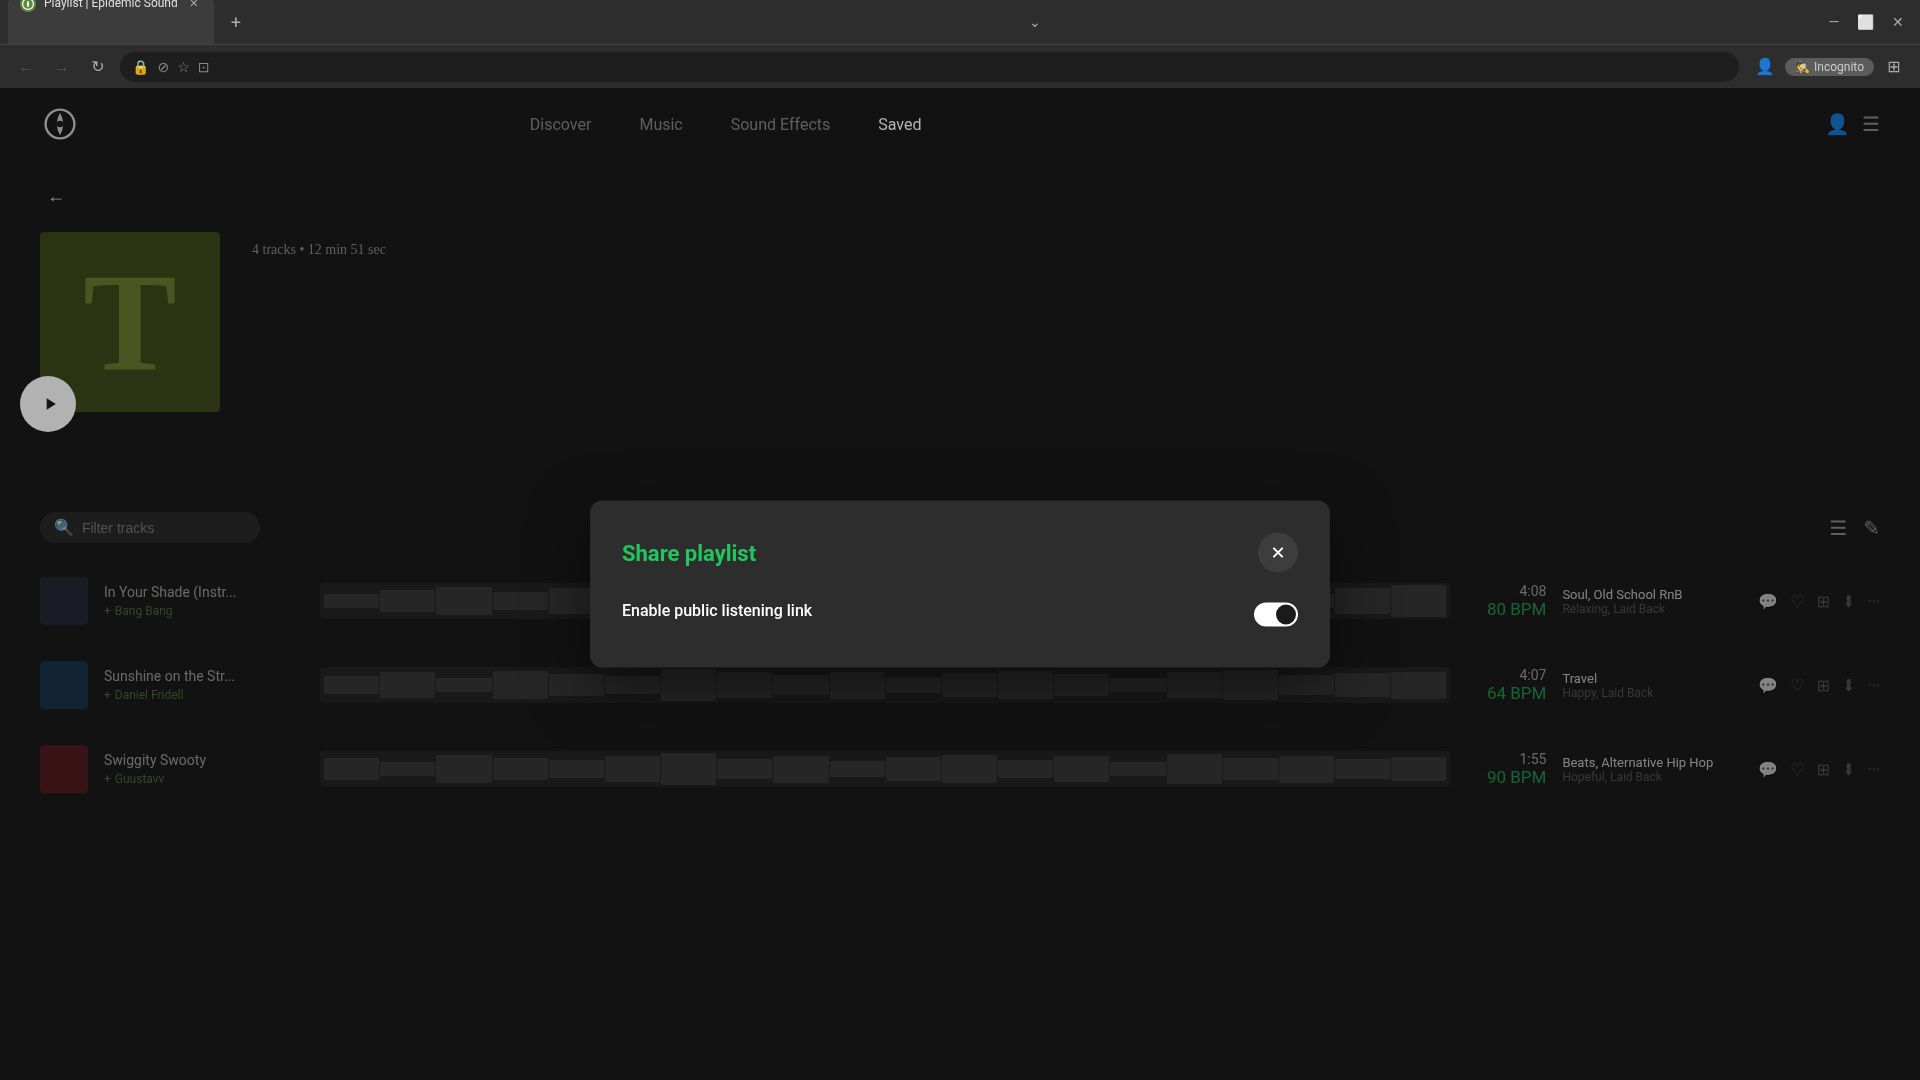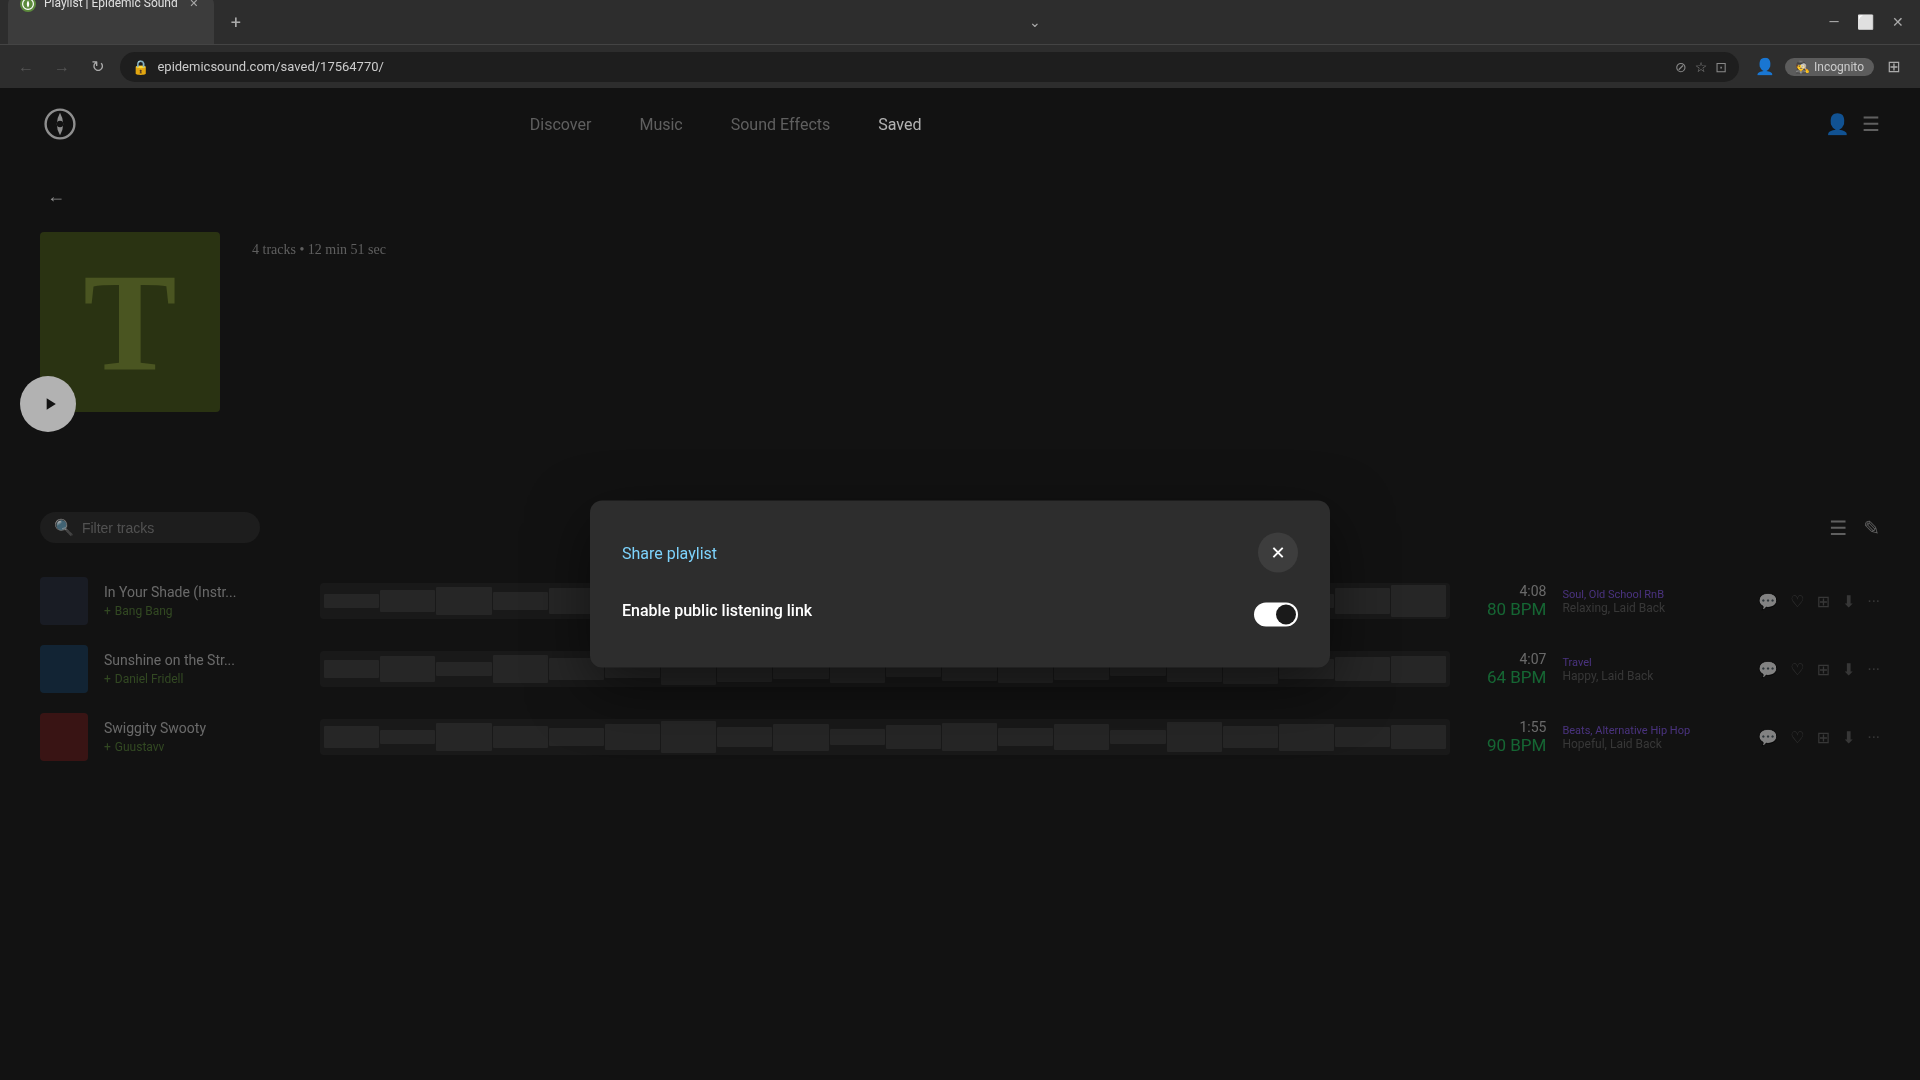--- a/index.html
+++ b/index.html
@@ -366,21 +366,21 @@
       display: flex;
       gap: 16px;
       color: #888;
       font-size: 20px;
     }
 
     
     .track-list {
       display: flex;
       flex-direction: column;
-      gap: 0;
+      gap: 16px;
     }
 
     .track-item {
       display: flex;
       align-items: center;
       gap: 16px;
       padding: 10px 0;
       opacity: 0.7;
     }
 
@@ -449,22 +449,22 @@
     .track-bpm {
       font-size: 17px;
       color: #22c55e;
     }
 
     .track-genre {
       flex: 0 0 180px;
     }
 
     .track-genre-name {
-      font-size: 11px;
-      color: #8b5cf6;
+      font-size: 13px;
+      color: #ffffff;
     }
 
     .track-genre-mood {
       font-size: 12px;
       color: #666;
     }
 
     .track-actions {
       display: flex;
       gap: 12px;
@@ -497,23 +497,23 @@
     }
 
     .modal-header {
       display: flex;
       align-items: center;
       justify-content: space-between;
       margin-bottom: 28px;
     }
 
     .modal-title {
-      font-size: 16px;
-      font-weight: 400;
-      color: #7dd3fc;
+      font-size: 22px;
+      font-weight: 700;
+      color: #22c55e;
     }
 
     .modal-close {
       width: 40px;
       height: 40px;
       border-radius: 50%;
       background: #3d3d3d;
       border: none;
       display: flex;
       align-items: center;
@@ -601,21 +601,20 @@
       <div class="win-ctrl">✕</div>
     </div>
   </div>
 
   <div class="browser-toolbar">
     <div class="nav-btn disabled">←</div>
     <div class="nav-btn disabled">→</div>
     <div class="nav-btn">↻</div>
     <div class="address-bar">
       <div class="address-icons">🔒</div>
-      <span class="address-text">epidemicsound.com/saved/17564770/</span>
       <div class="address-icons">
         <span>⊘</span>
         <span>☆</span>
         <span>⊡</span>
       </div>
     </div>
     <div class="toolbar-icons">
       <div class="toolbar-icon">👤</div>
       <div class="incognito-badge">
         <span>🕵</span>

